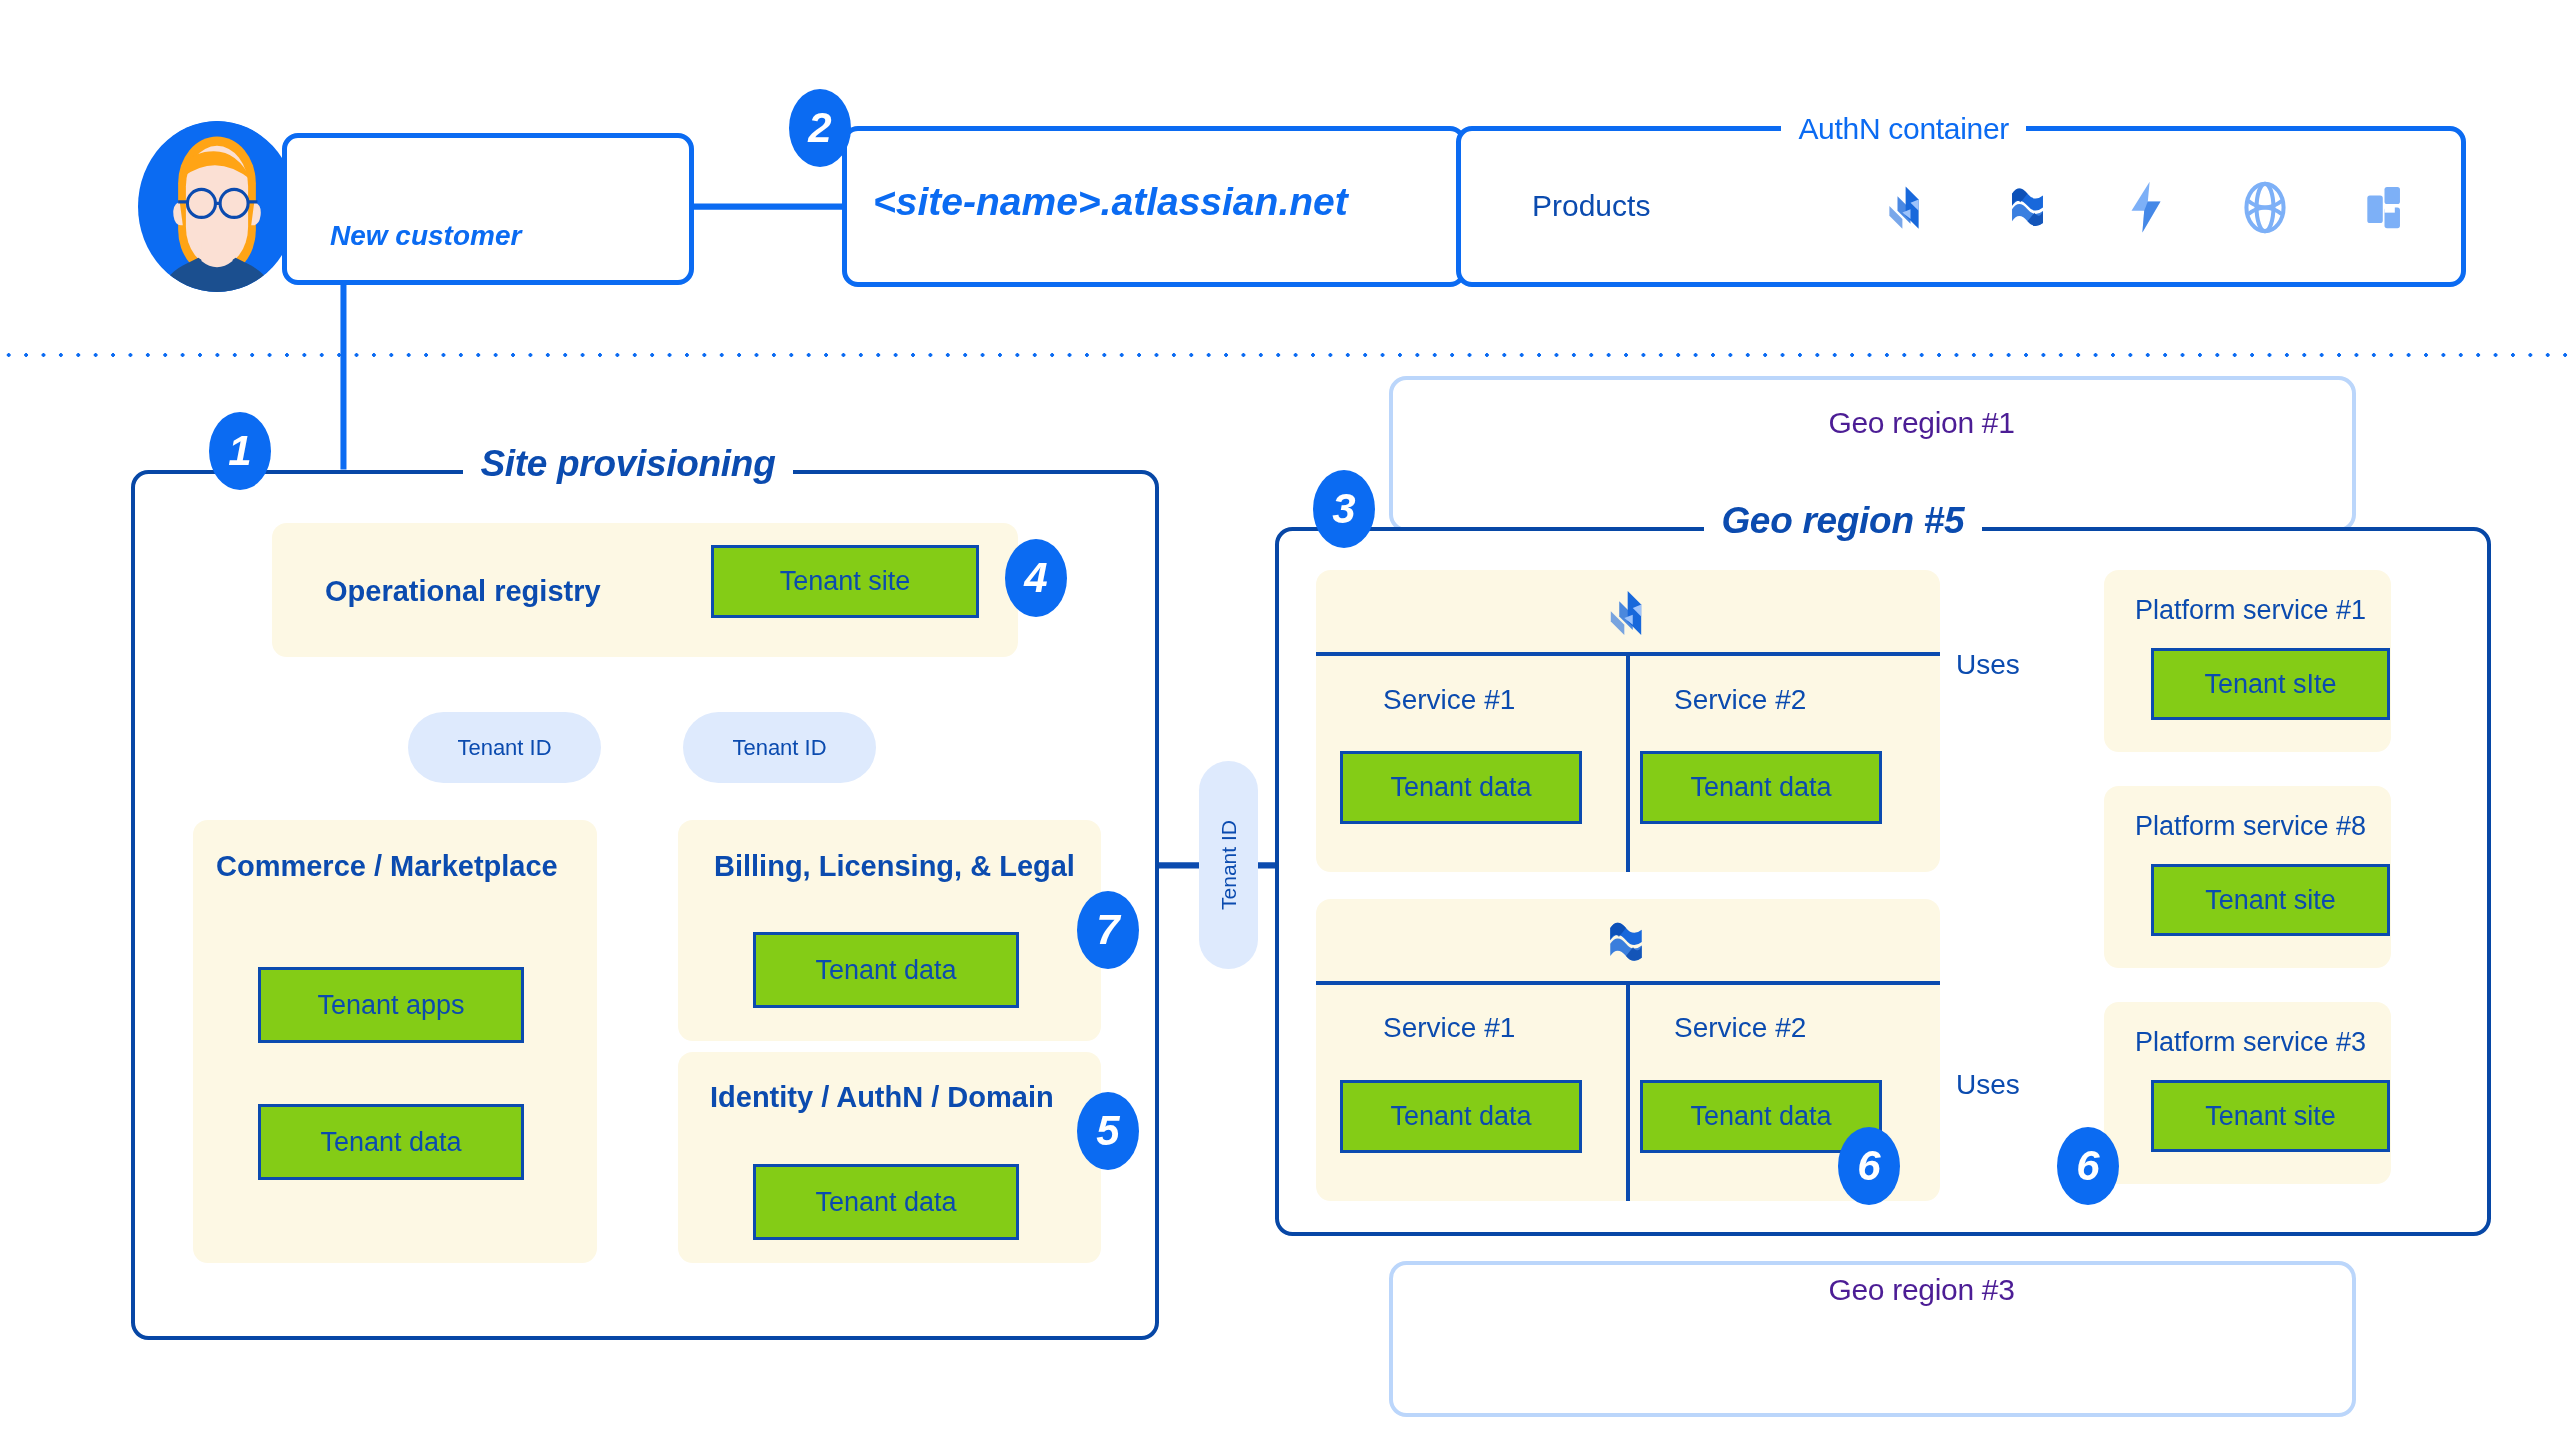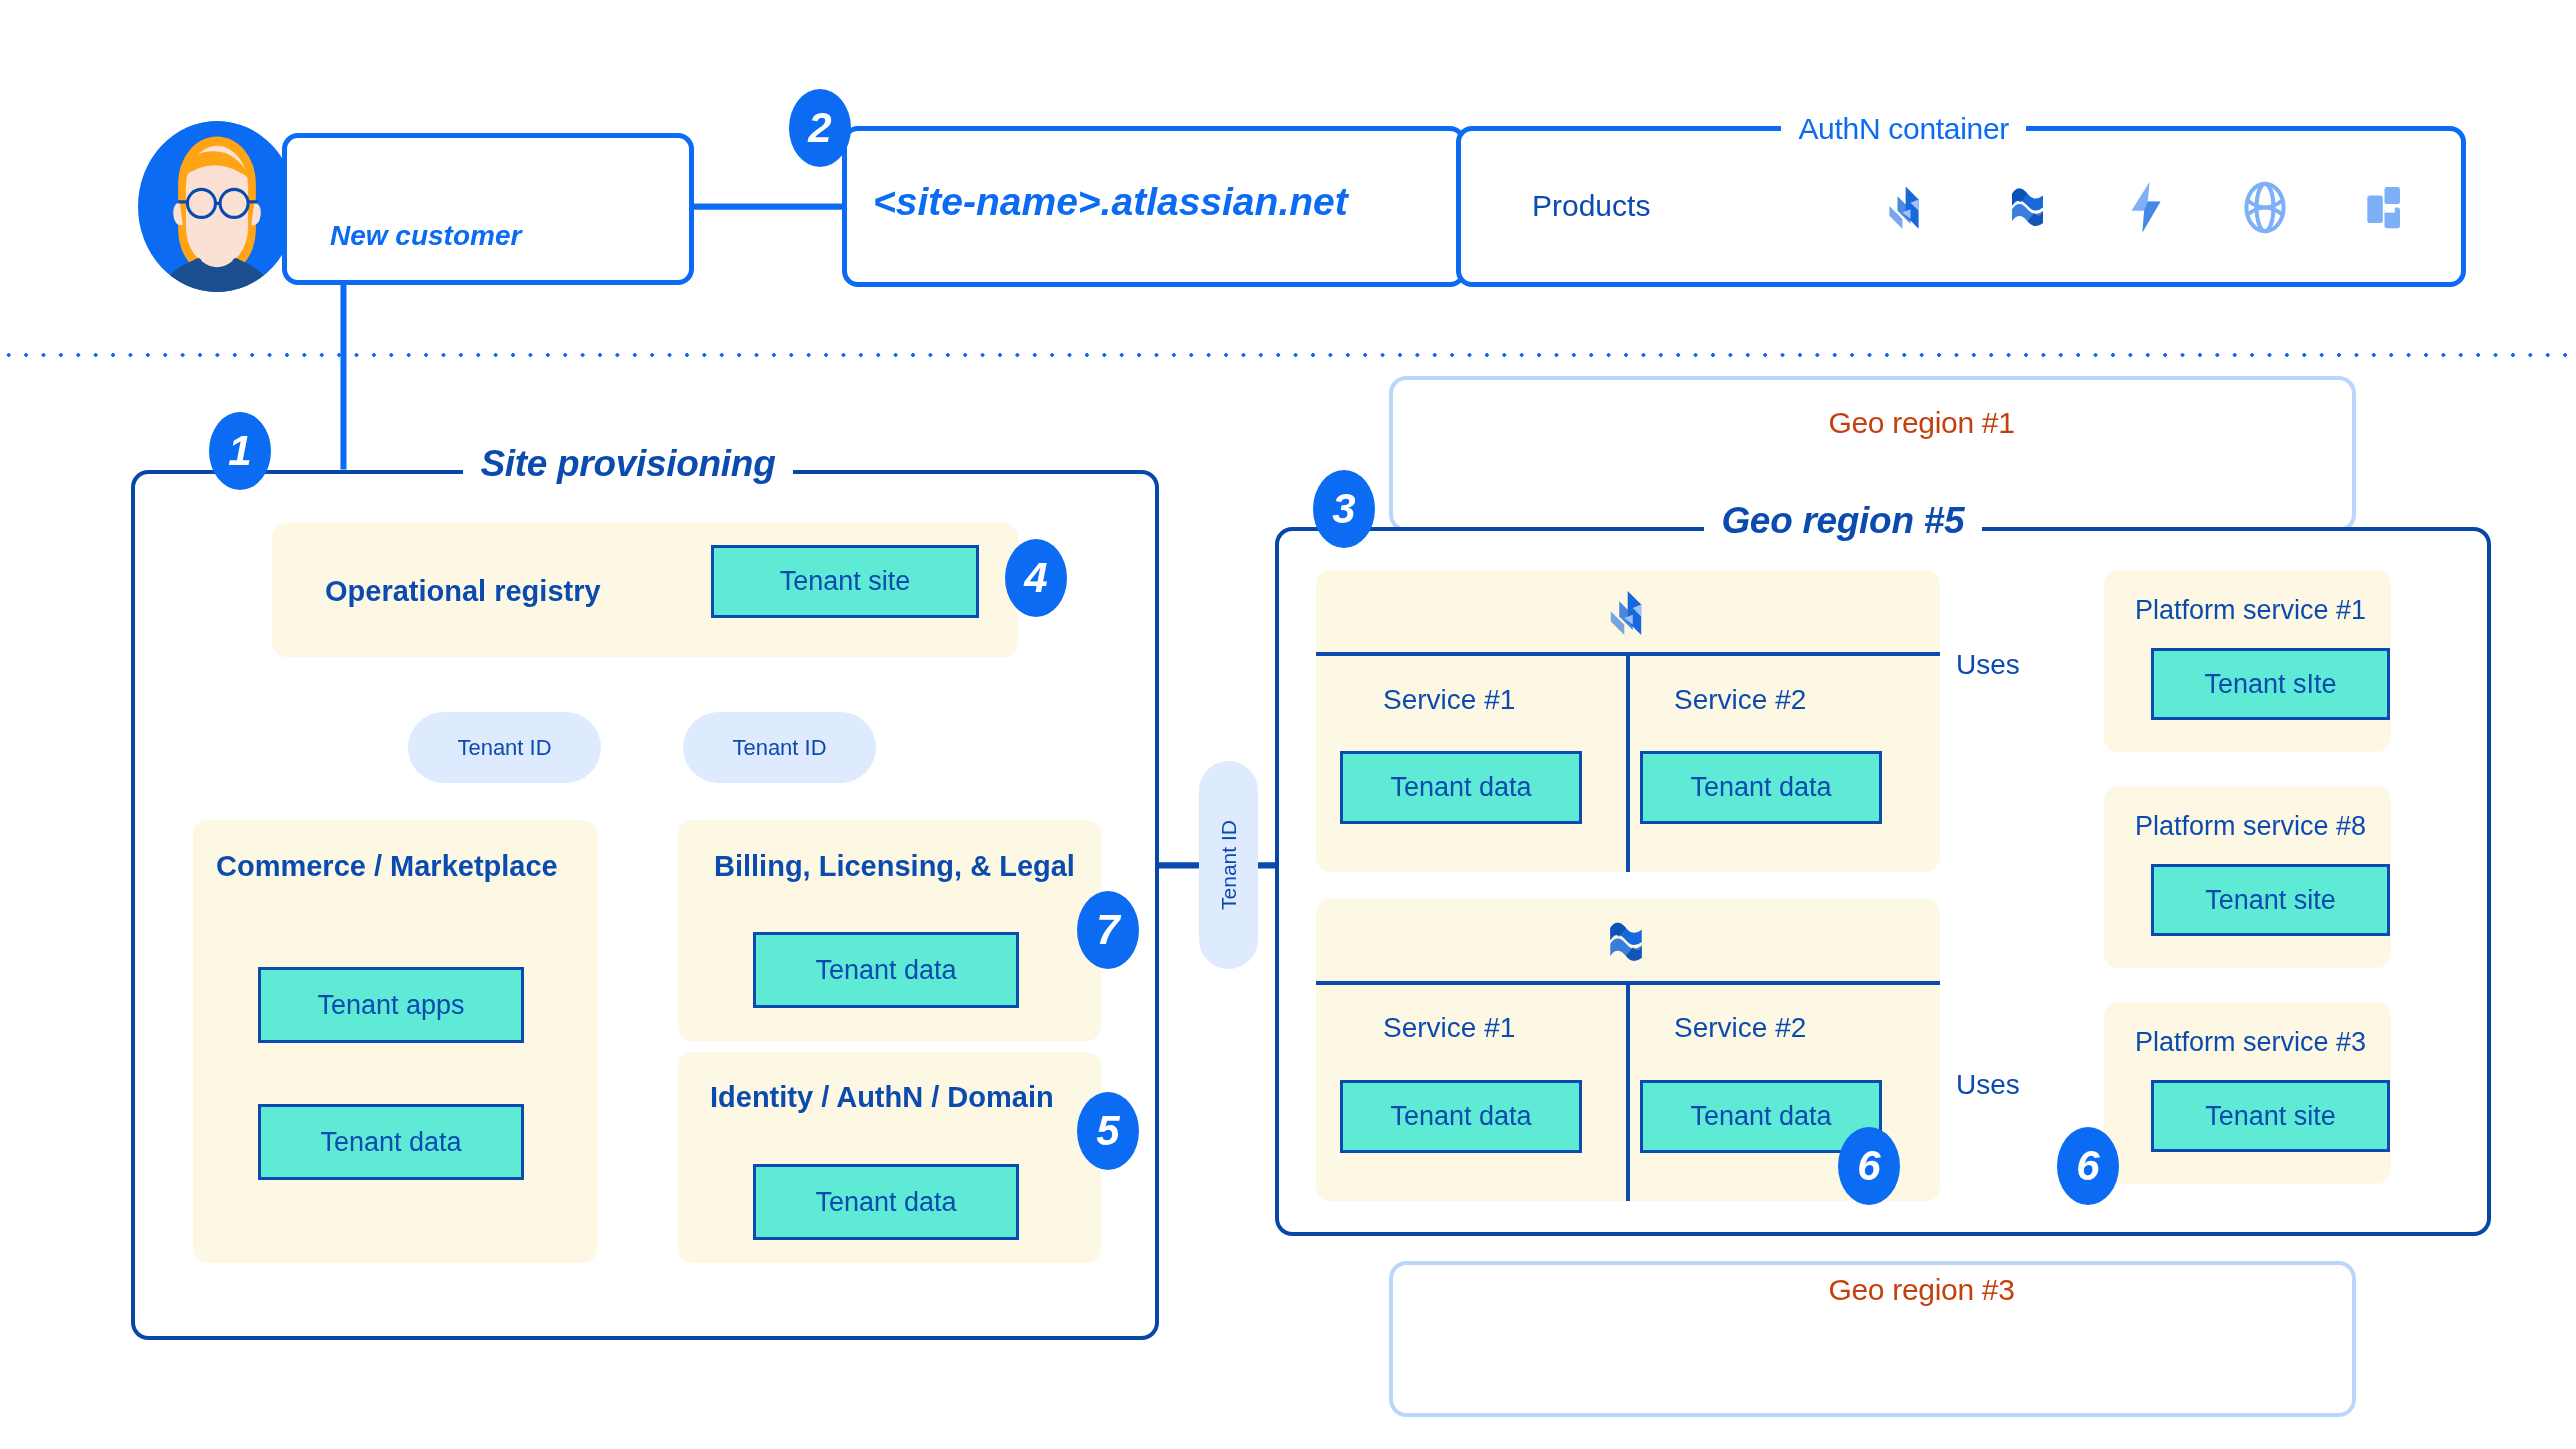--- a/index.html
+++ b/index.html
@@ -17,34 +17,34 @@
     position:absolute;border:5.4px solid #0B6BF2;border-radius:16px;background:#fff;
   }
   .panel-ghost{
     position:absolute;border:4.7px solid #BBD6FB;border-radius:17.4px;background:#fff;
   }
   .panel-title{
     position:absolute;background:#fff;padding:0 17.4px;white-space:nowrap;
     font-style:italic;font-weight:bold;letter-spacing:-0.3px;line-height:1;
   }
   .panel-title.dark{color:#0B4BAF;}
-  .panel-title.light{color:#c2410c;font-style:normal;font-weight:normal;}
+  .panel-title.light{color:#4c1d95;font-style:normal;font-weight:normal;}
   
   .badge{
     position:absolute;width:62px;height:78px;border-radius:50%;
     background:#0B6BF2;color:#fff;display:flex;align-items:center;justify-content:center;
     font-size:42px;font-style:italic;font-weight:bold;z-index:40;
   }
   
   .ygroup{
     position:absolute;background:#FDF8E4;border-radius:14.8px;
   }
   
   .bbox{
-    position:absolute;background:#5eead4;border:3.4px solid #0B4BAF;
+    position:absolute;background:#84cc16;border:3.4px solid #0B4BAF;
     display:flex;align-items:center;justify-content:center;
     color:#0B4BAF;font-size:27px;white-space:nowrap;
   }
   .pill{
     position:absolute;background:#DEEAFD;border-radius:670px;
     display:flex;align-items:center;justify-content:center;
     color:#0B4BAF;font-size:22px;white-space:nowrap;
   }
   .pill-v{
     position:absolute;background:#DEEAFD;border-radius:670px;

